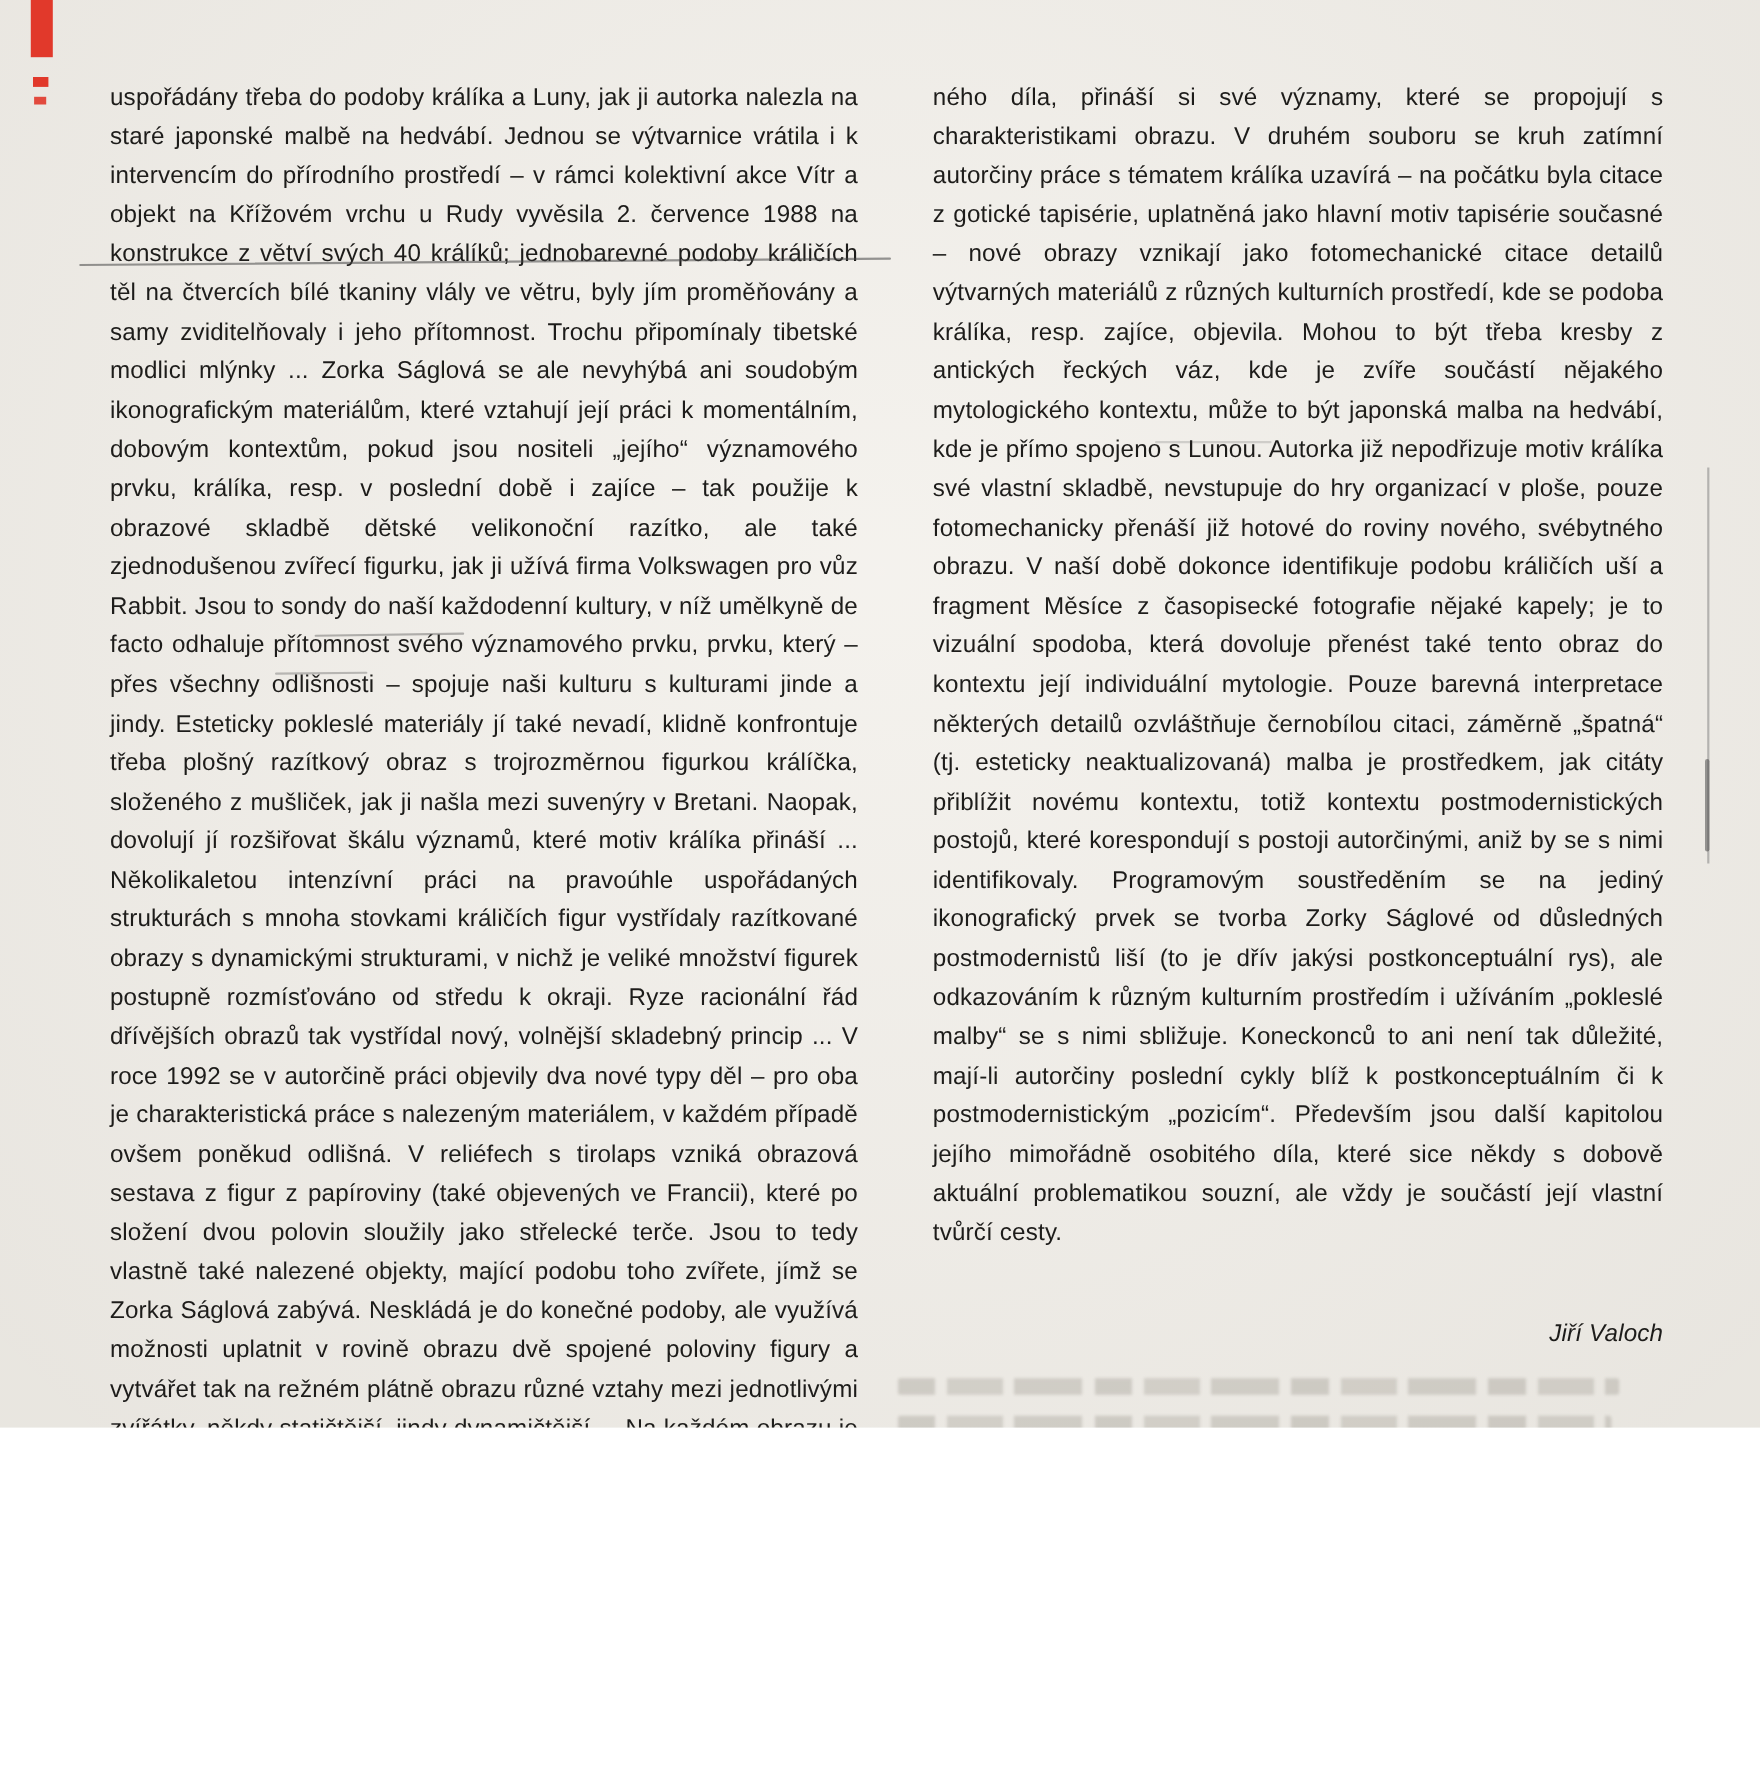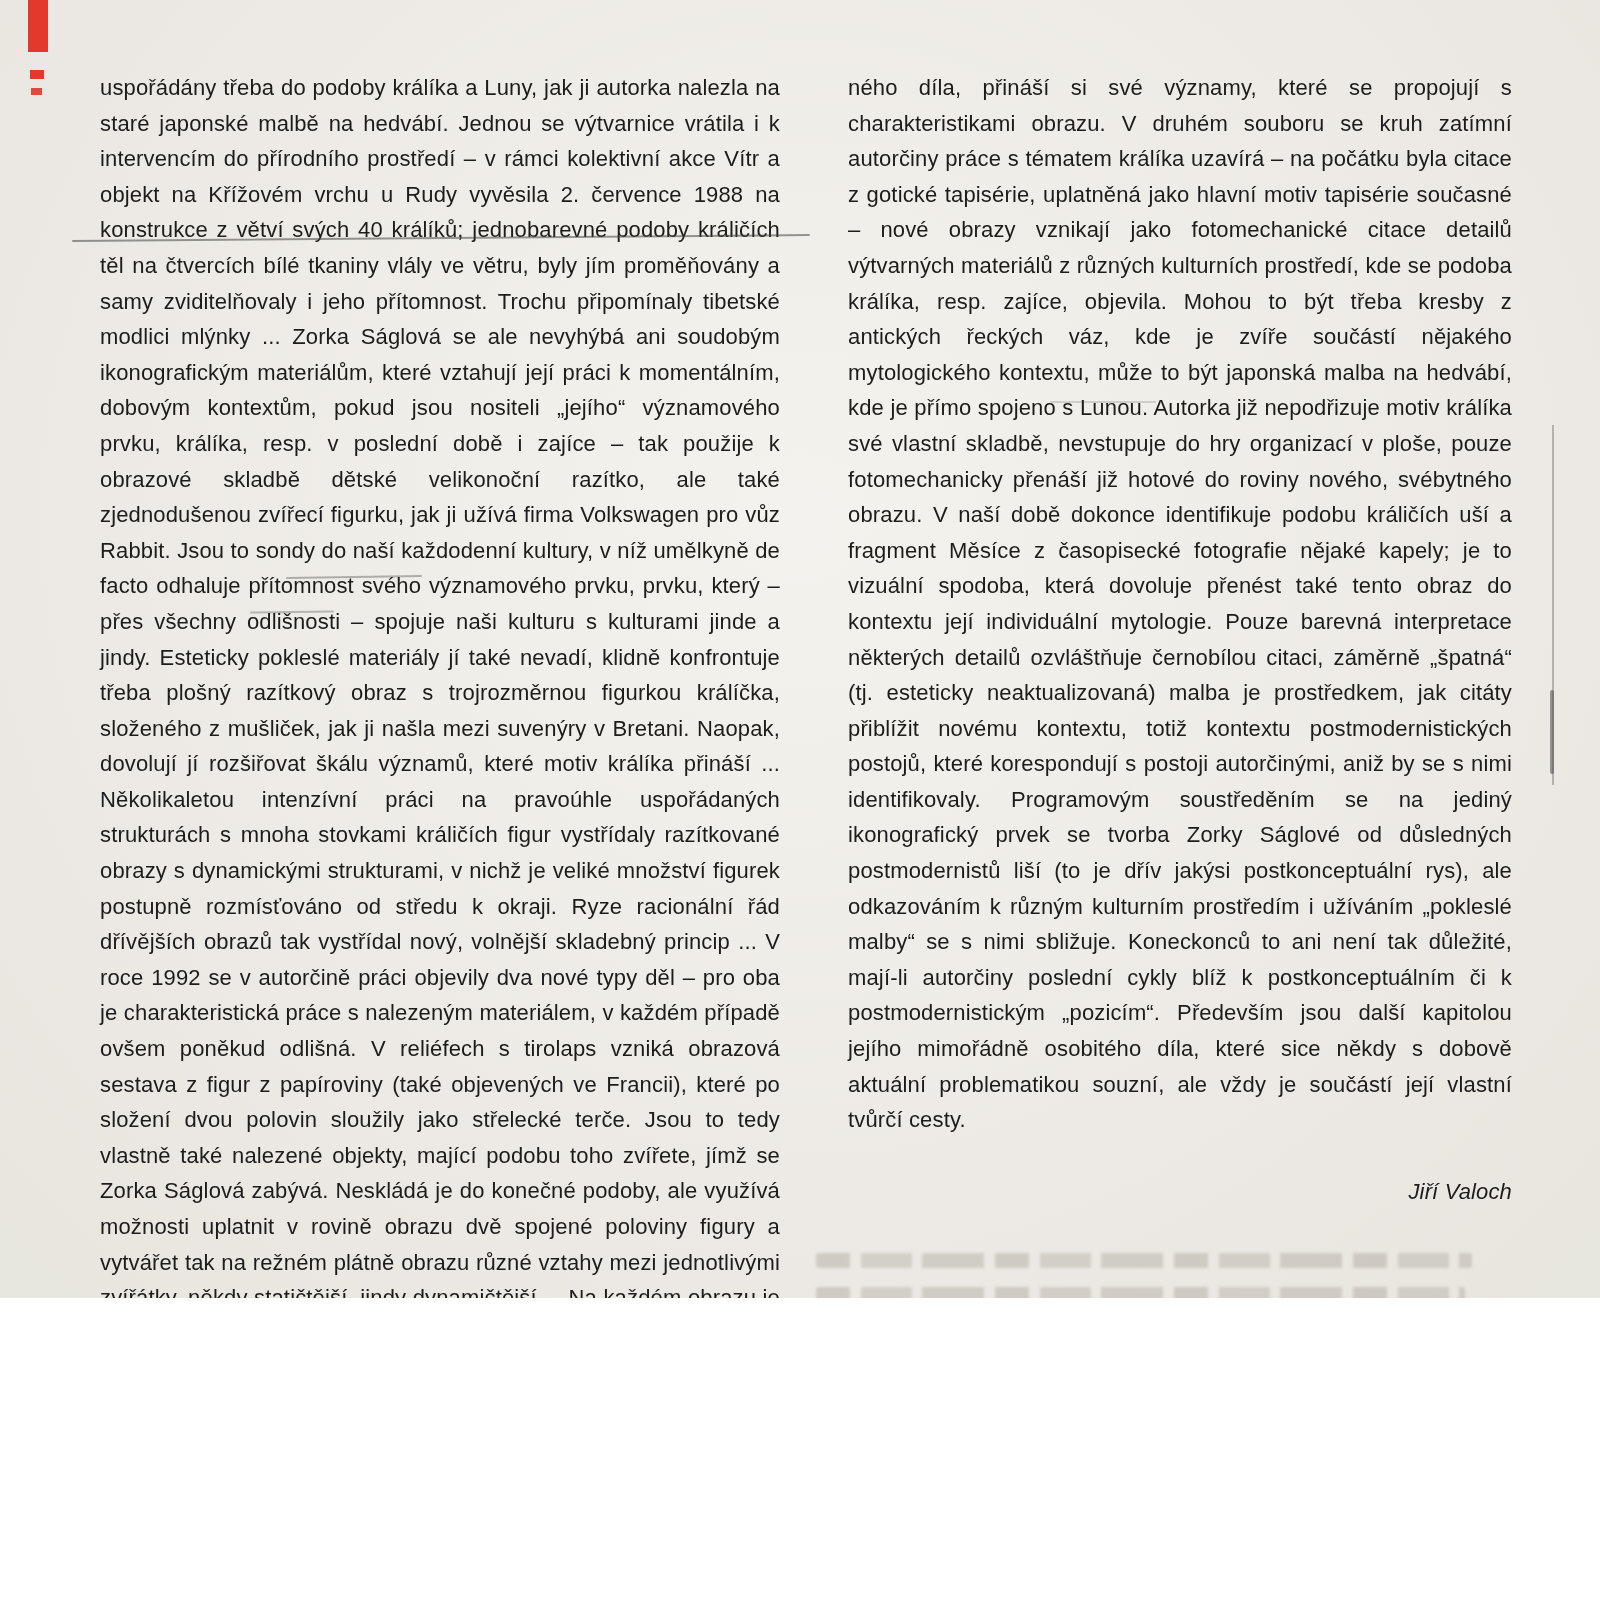--- a/index.html
+++ b/index.html
@@ -16,21 +16,21 @@
     position:absolute;
     top:70px;
     font-size:22px;
     line-height:35.6px;
     text-align:justify;
     letter-spacing:.15px;
   }
   .col-left  { left:100px; width:680px; }
   .col-right { left:848px; width:664px; }
   .signature {
-    margin-top:36px;
+    margin-top:56px;
     text-align:right;
     font-style:italic;
     font-size:22px;
   }
   
   .red-bar {
     position:absolute; left:28px; top:0; width:20px; height:52px;
     background: var(--red, #e1392b);
   }
   .red-dash-1 { position:absolute; left:30px; top:70px; width:14px; height:9px; background: var(--red, #e1392b); }

